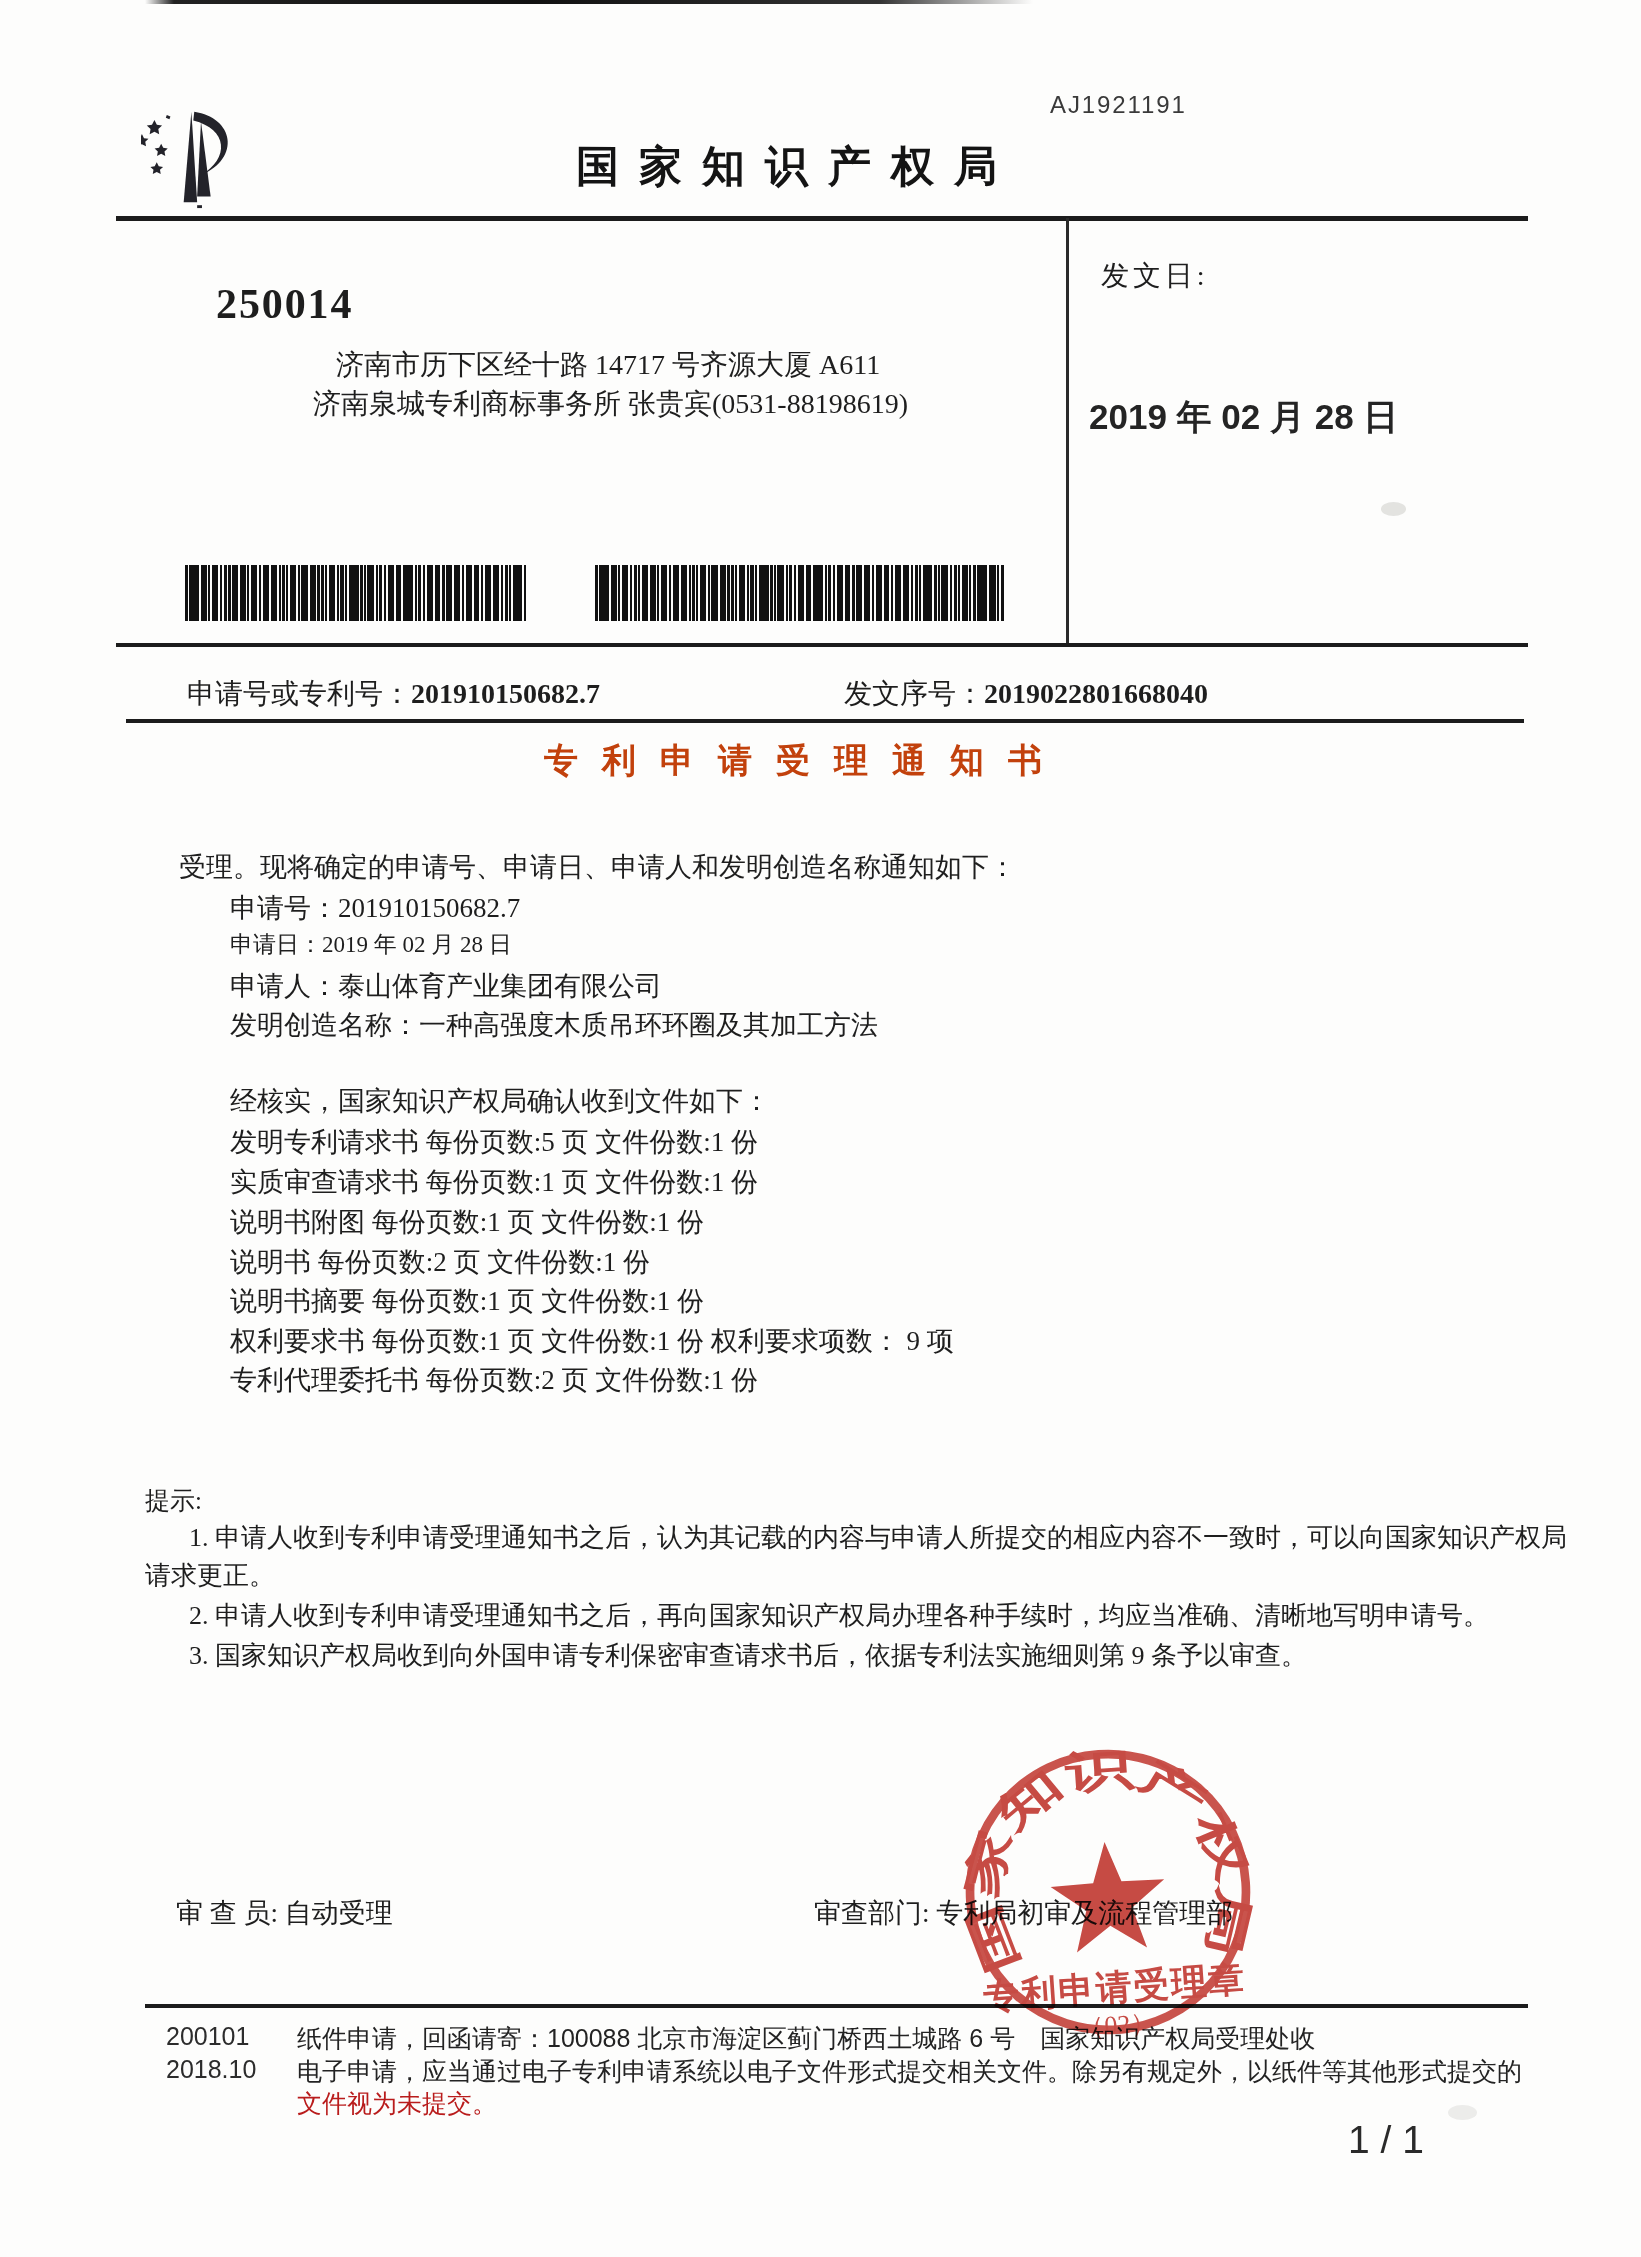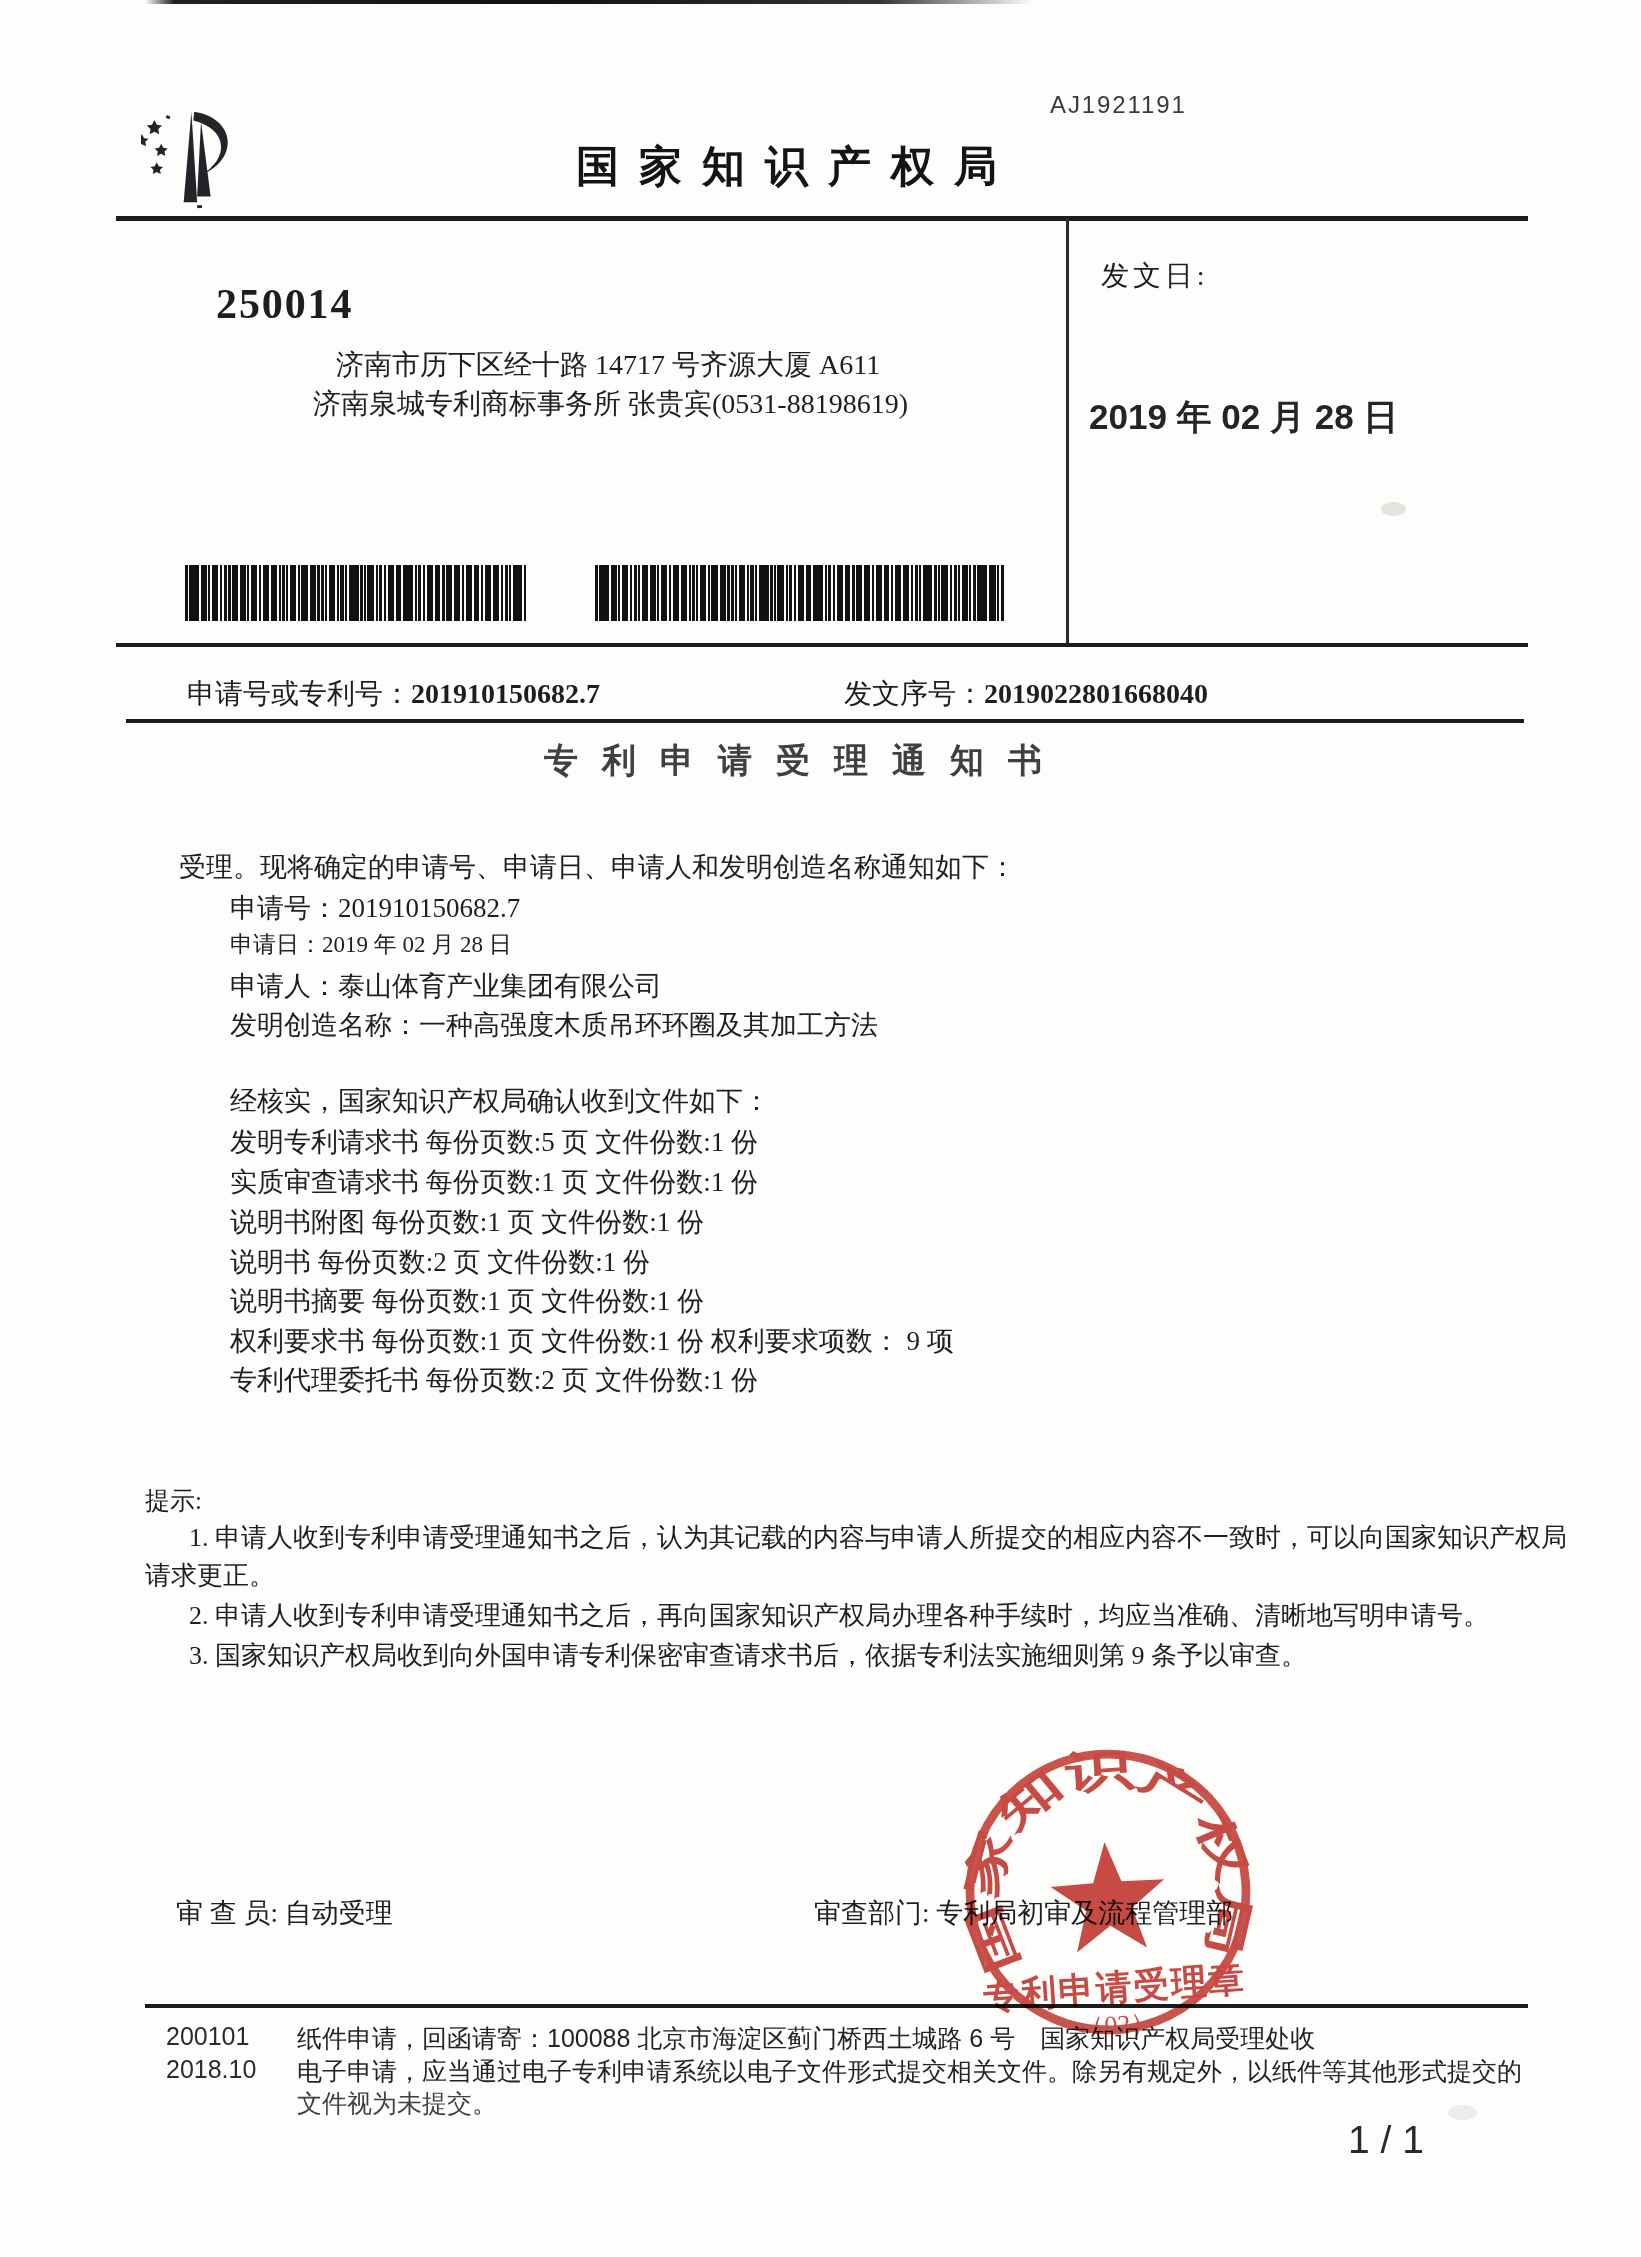--- a/index.html
+++ b/index.html
@@ -78,21 +78,21 @@
 
   <div class="t serif" style="left:187px;top:675px;font-size:28px;">
     <span>申请号或专利号：</span><span style="font-weight:bold;">201910150682.7</span>
   </div>
   <div class="t serif" style="left:844px;top:675px;font-size:28px;">
     <span>发文序号：</span><span style="font-weight:bold;">2019022801668040</span>
   </div>
 
   <div class="rule" style="left:126px;top:719px;width:1398px;height:3.9px;"></div>
 
-  <div class="t serif" style="left:544px;top:738px;font-size:34px;font-weight:bold;letter-spacing:24px;color:#404040;">专利申请受理通知书</div>
+  <div class="t serif" style="left:544px;top:738px;font-size:34px;font-weight:bold;letter-spacing:24px;color:#c2410c;">专利申请受理通知书</div>
 
   <div class="t serif" style="left:179px;top:849px;font-size:27px;">受理。现将确定的申请号、申请日、申请人和发明创造名称通知如下：</div>
 
   <div class="t serif" style="left:230px;top:890px;font-size:27px;">申请号：201910150682.7</div>
   <div class="t serif" style="left:230px;top:929px;font-size:23px;">申请日：2019 年 02 月 28 日</div>
   <div class="t serif" style="left:230px;top:968px;font-size:27px;">申请人：泰山体育产业集团有限公司</div>
   <div class="t serif" style="left:230px;top:1007px;font-size:27px;">发明创造名称：一种高强度木质吊环环圈及其加工方法</div>
 
   <div class="t serif" style="left:230px;top:1083px;font-size:27px;">经核实，国家知识产权局确认收到文件如下：</div>
   <div class="t serif" style="left:230px;top:1124px;font-size:27px;">发明专利请求书  每份页数:5 页  文件份数:1 份</div>
@@ -114,21 +114,21 @@
   </div>
   <div class="t serif" style="left:814px;top:1895px;font-size:27px;">
     <span>审查部门:</span>&nbsp;<span>专利局初审及流程管理部</span>
   </div>
 
   <div class="rule" style="left:145px;top:2004px;width:1383px;height:3.9px;"></div>
   <div class="t sans" style="left:166px;top:2022px;font-size:25px;color:#2c2c2c;">200101</div>
   <div class="t sans" style="left:166px;top:2055px;font-size:25px;color:#2c2c2c;">2018.10</div>
   <div class="t sans" style="left:297px;top:2022px;font-size:25px;color:#232323;">纸件申请，回函请寄：100088 北京市海淀区蓟门桥西土城路 6 号　国家知识产权局受理处收</div>
   <div class="t sans" style="left:297px;top:2055px;font-size:25px;color:#232323;">电子申请，应当通过电子专利申请系统以电子文件形式提交相关文件。除另有规定外，以纸件等其他形式提交的</div>
-  <div class="t sans" style="left:297px;top:2087px;font-size:25px;color:#404040;">文件视为未提交。</div>
+  <div class="t sans" style="left:297px;top:2087px;font-size:25px;color:#b91c1c;">文件视为未提交。</div>
   <div class="t sans" style="left:1348px;top:2118px;font-size:39px;color:#2a2a2a;">1 / 1</div>
 
   <div class="seal-wrap">
     <svg width="328" height="328" viewBox="-170 -170 340 340">
       <circle cx="0" cy="0" r="143" fill="none" stroke="#c43b35" stroke-width="9" opacity="0.95"></circle>
       <path id="sealArc" d="M -84 78 A 113 113 0 1 1 84 78" fill="none"></path>
       <text fill="#c43b35" font-size="45" font-weight="bold" font-family="Liberation Serif, DejaVu Serif, serif">
         <textPath href="#sealArc" startOffset="50%" text-anchor="middle" textLength="492" lengthAdjust="spacingAndGlyphs">国家知识产权局</textPath>
       </text>
       <path fill="#c43b35" d="M 0 -52 L 14.7 -10.2 L 59 -9.2 L 23.8 17.7 L 36.4 60.2 L 0 35 L -36.4 60.2 L -23.8 17.7 L -59 -9.2 L -14.7 -10.2 Z"></path>

